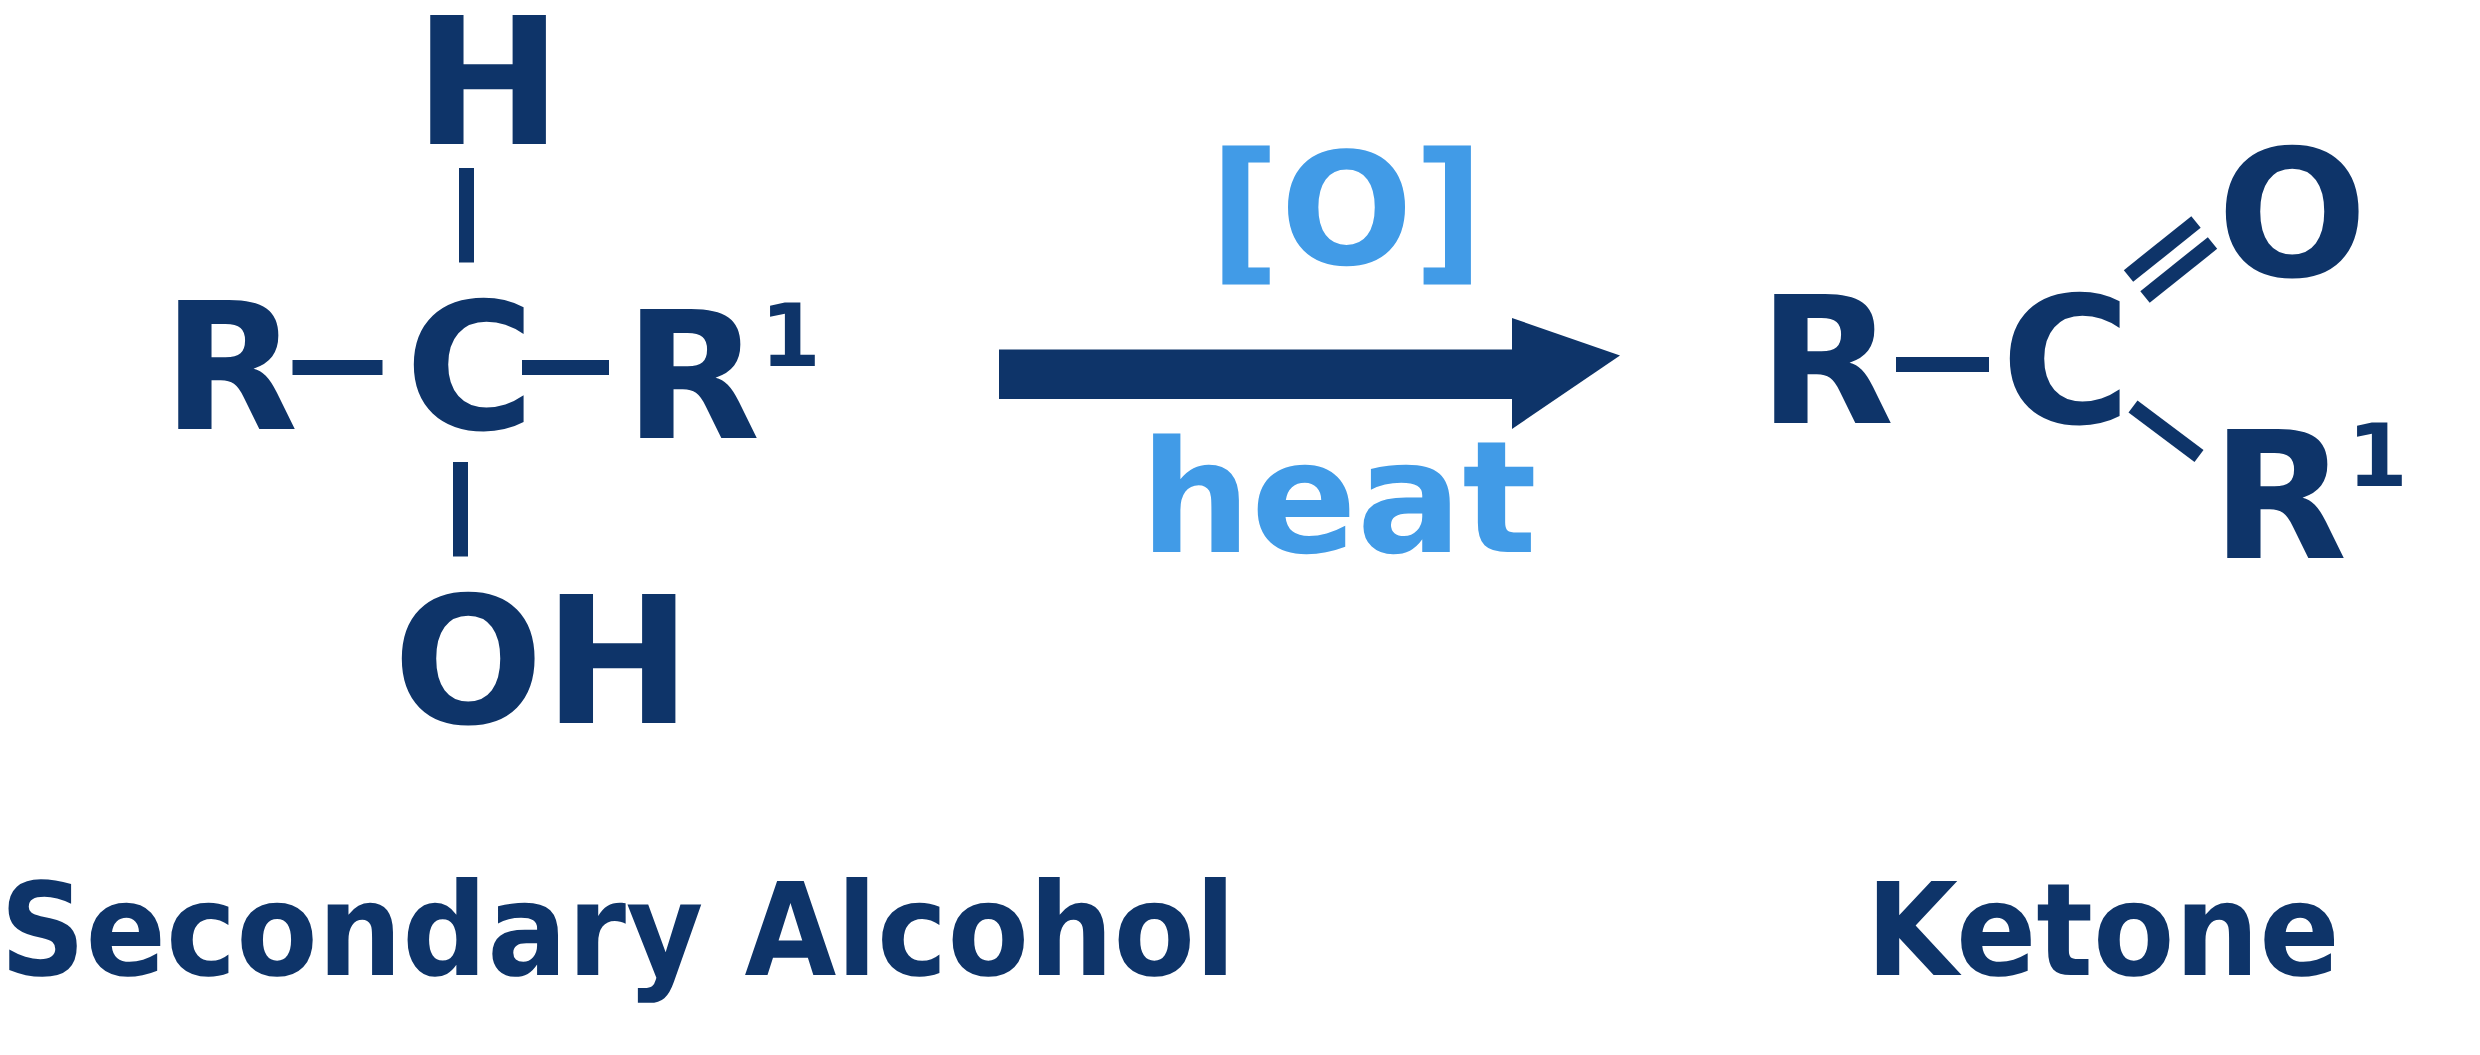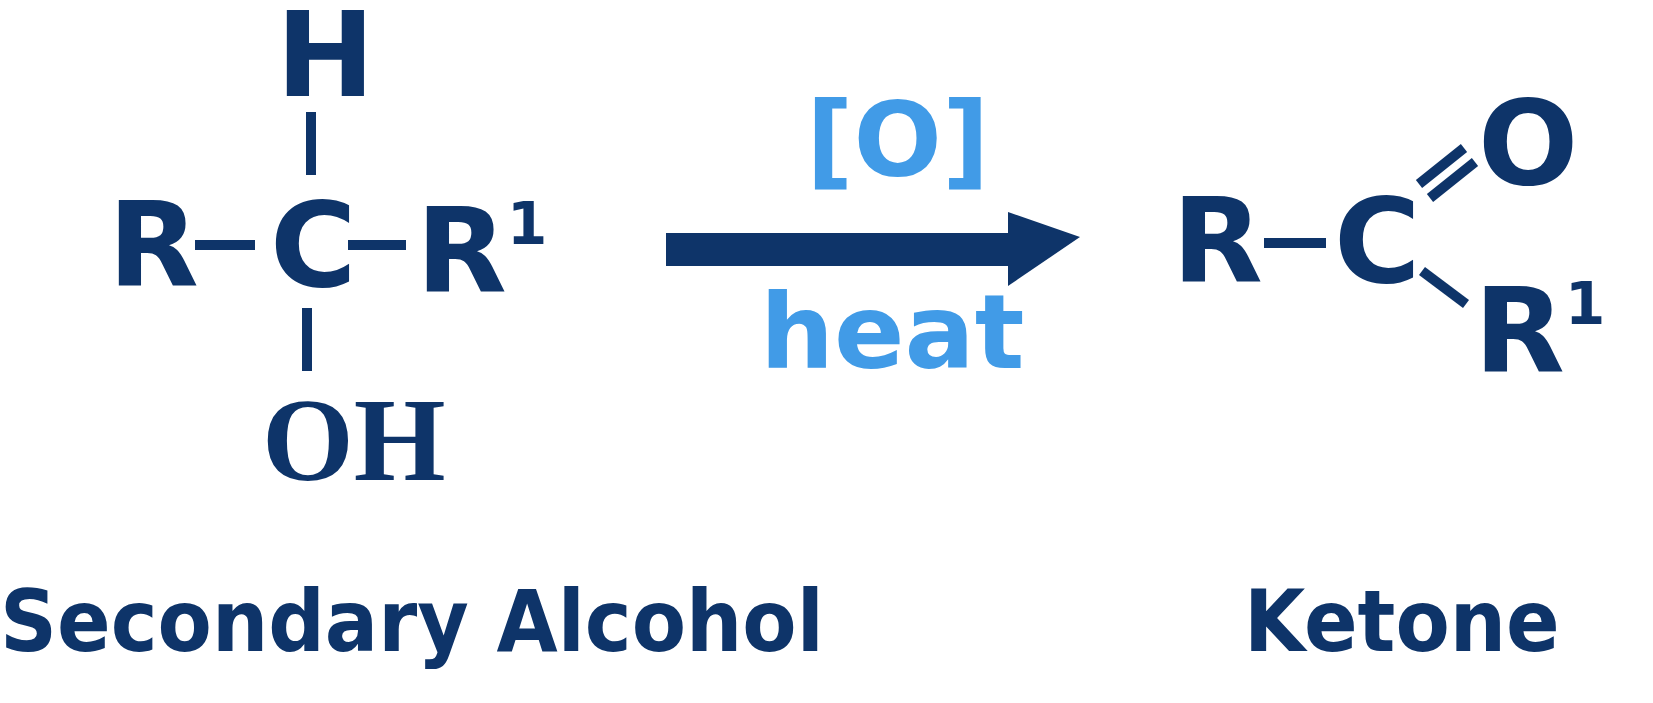--- a/index.html
+++ b/index.html
@@ -23,21 +23,21 @@
   <div class="bond" style="left:195px; top:240px; width:60px; height:10px;"></div>
 
   <span class="lbl atom" style="left:270px; top:186px;">C</span>
   <div class="bond" style="left:348px; top:240px; width:58px; height:10px;"></div>
 
   <span class="lbl atom" style="left:416px; top:192px;">
     <span>R</span><span class="sup" style="vertical-align: 48px;">1</span>
   </span>
 
   <div class="bond" style="left:302px; top:308px; width:10px; height:63px;"></div>
-  <span class="lbl atom" style="left:262px; top:382px;font-family:Liberation Serif, serif;">OH</span>
+  <span class="lbl atom" style="left:262px; top:382px;">OH</span>
 </div>
 
 <div>
   <span class="lbl cond" style="left:806px; top:88px;">[O]</span>
   <svg width="1653" height="703">
     <rect x="666" y="233" width="350" height="33" fill="#0e3469"></rect>
     <polygon points="1008,212 1080,237 1008,286" fill="#0e3469"></polygon>
   </svg>
   <span class="lbl cond" style="left:760px; top:280px;">heat</span>
 </div>

